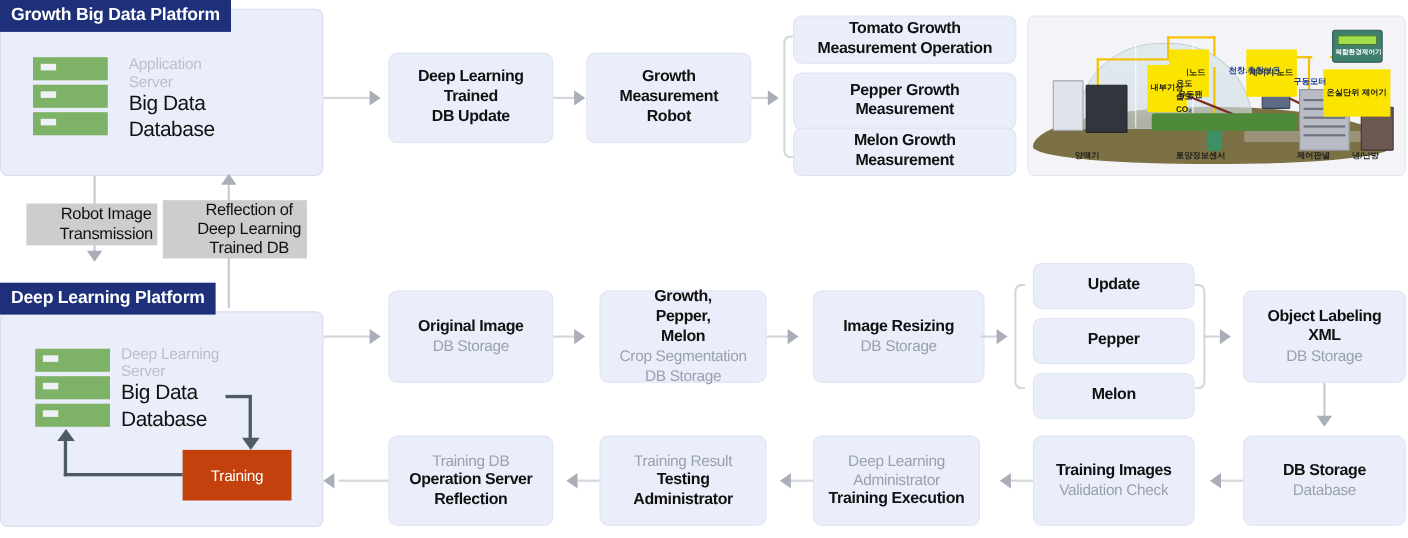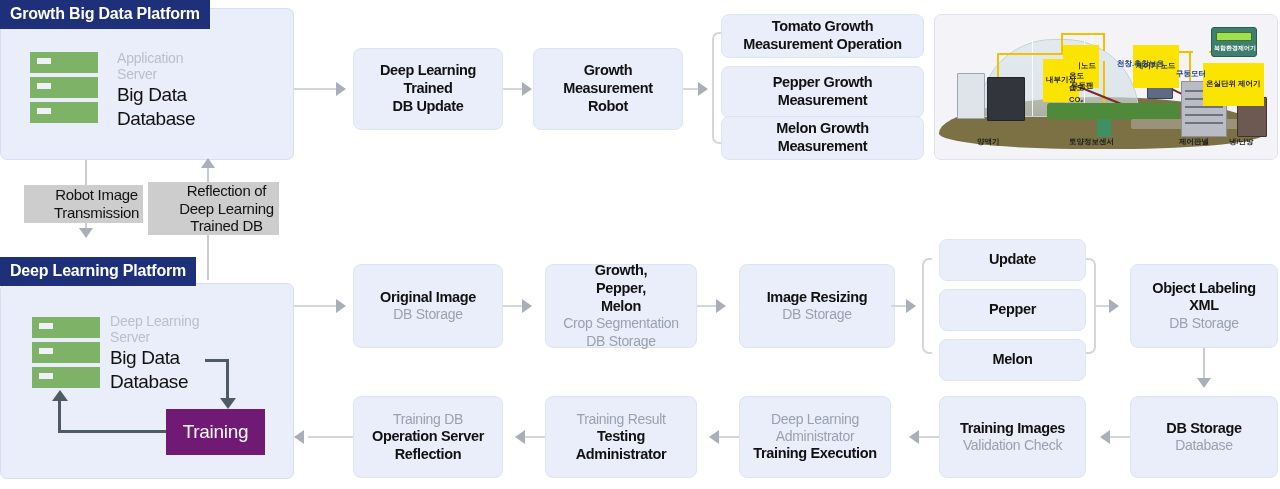--- a/index.html
+++ b/index.html
@@ -90,23 +90,23 @@
     align-items: center;
     justify-content: center;
     letter-spacing: -0.3px;
     z-index: 4;
     padding-left: 26px;
   }
 
   
   .training-box {
     position: absolute;
-    background: #701a75;
+    background: #c2410c;
     color: #ffffff;
-    font-size: 19px;
+    font-size: 14px;
     display: flex;
     align-items: center;
     justify-content: center;
     letter-spacing: -0.3px;
   }
   .training-label {
     position: absolute;
     color: #d2822c;
     font-size: 14.5px;
     text-align: center;

